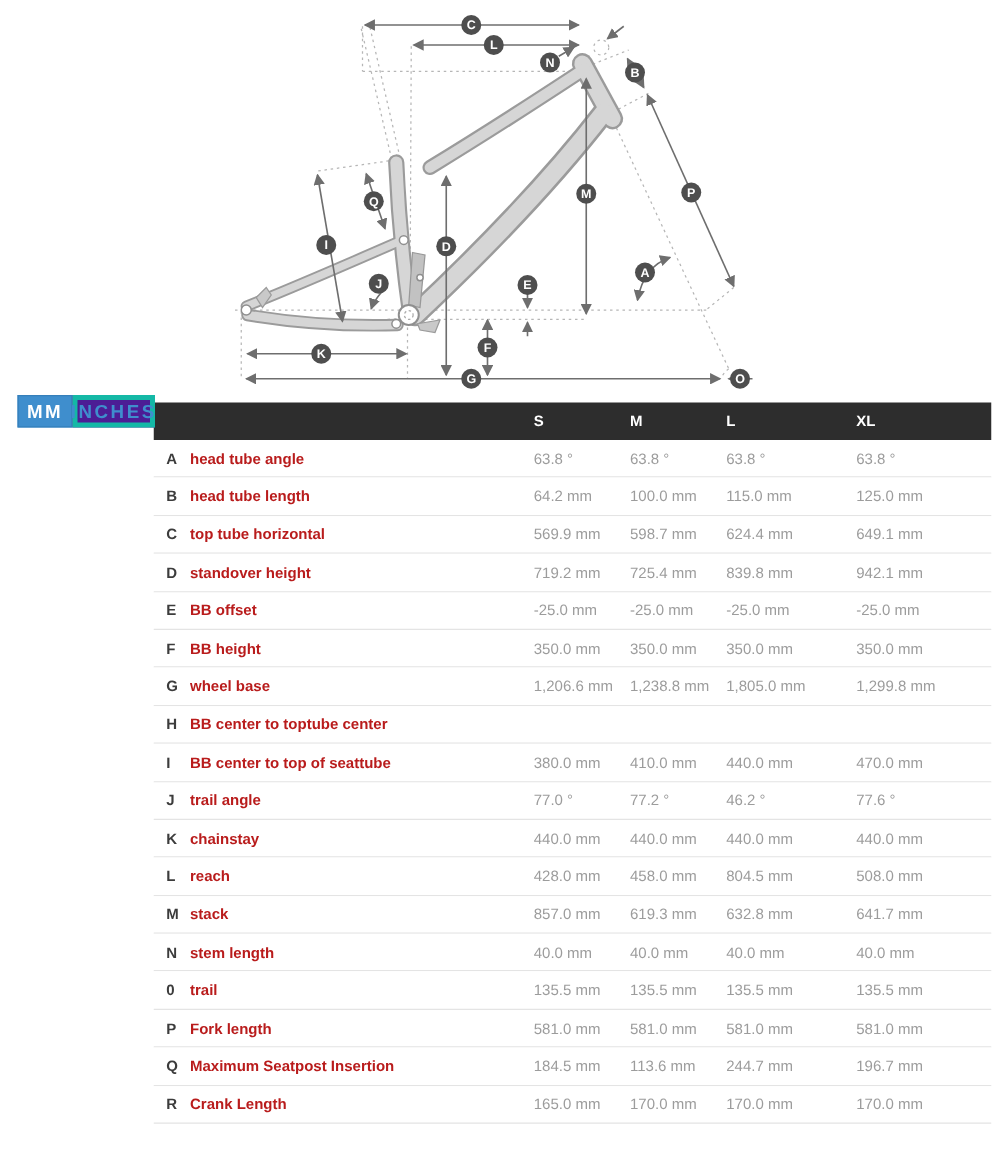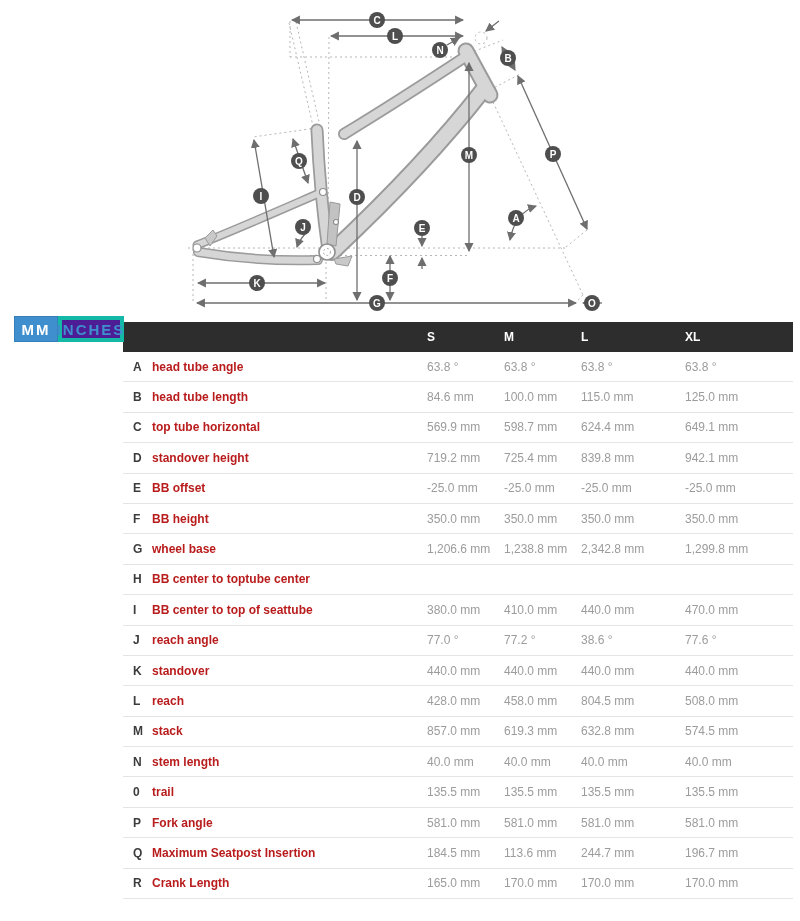--- a/index.html
+++ b/index.html
@@ -198,21 +198,21 @@
         <span class="cell cell-letter">A</span>
         <span class="cell cell-label">head tube angle</span>
         <span class="cell cell-value col-s">63.8 °</span>
         <span class="cell cell-value col-m">63.8 °</span>
         <span class="cell cell-value col-l">63.8 °</span>
         <span class="cell cell-value col-xl">63.8 °</span>
       </div>
       <div class="geo-row">
         <span class="cell cell-letter">B</span>
         <span class="cell cell-label">head tube length</span>
-        <span class="cell cell-value col-s">84.6 mm</span>
+        <span class="cell cell-value col-s">64.2 mm</span>
         <span class="cell cell-value col-m">100.0 mm</span>
         <span class="cell cell-value col-l">115.0 mm</span>
         <span class="cell cell-value col-xl">125.0 mm</span>
       </div>
       <div class="geo-row">
         <span class="cell cell-letter">C</span>
         <span class="cell cell-label">top tube horizontal</span>
         <span class="cell cell-value col-s">569.9 mm</span>
         <span class="cell cell-value col-m">598.7 mm</span>
         <span class="cell cell-value col-l">624.4 mm</span>
@@ -240,90 +240,90 @@
         <span class="cell cell-value col-s">350.0 mm</span>
         <span class="cell cell-value col-m">350.0 mm</span>
         <span class="cell cell-value col-l">350.0 mm</span>
         <span class="cell cell-value col-xl">350.0 mm</span>
       </div>
       <div class="geo-row">
         <span class="cell cell-letter">G</span>
         <span class="cell cell-label">wheel base</span>
         <span class="cell cell-value col-s">1,206.6 mm</span>
         <span class="cell cell-value col-m">1,238.8 mm</span>
-        <span class="cell cell-value col-l">2,342.8 mm</span>
+        <span class="cell cell-value col-l">1,805.0 mm</span>
         <span class="cell cell-value col-xl">1,299.8 mm</span>
       </div>
       <div class="geo-row">
         <span class="cell cell-letter">H</span>
         <span class="cell cell-label">BB center to toptube center</span>
         <span class="cell cell-value col-s"></span>
         <span class="cell cell-value col-m"></span>
         <span class="cell cell-value col-l"></span>
         <span class="cell cell-value col-xl"></span>
       </div>
       <div class="geo-row">
         <span class="cell cell-letter">I</span>
         <span class="cell cell-label">BB center to top of seattube</span>
         <span class="cell cell-value col-s">380.0 mm</span>
         <span class="cell cell-value col-m">410.0 mm</span>
         <span class="cell cell-value col-l">440.0 mm</span>
         <span class="cell cell-value col-xl">470.0 mm</span>
       </div>
       <div class="geo-row">
         <span class="cell cell-letter">J</span>
-        <span class="cell cell-label">reach angle</span>
+        <span class="cell cell-label">trail angle</span>
         <span class="cell cell-value col-s">77.0 °</span>
         <span class="cell cell-value col-m">77.2 °</span>
-        <span class="cell cell-value col-l">38.6 °</span>
+        <span class="cell cell-value col-l">46.2 °</span>
         <span class="cell cell-value col-xl">77.6 °</span>
       </div>
       <div class="geo-row">
         <span class="cell cell-letter">K</span>
-        <span class="cell cell-label">standover</span>
+        <span class="cell cell-label">chainstay</span>
         <span class="cell cell-value col-s">440.0 mm</span>
         <span class="cell cell-value col-m">440.0 mm</span>
         <span class="cell cell-value col-l">440.0 mm</span>
         <span class="cell cell-value col-xl">440.0 mm</span>
       </div>
       <div class="geo-row">
         <span class="cell cell-letter">L</span>
         <span class="cell cell-label">reach</span>
         <span class="cell cell-value col-s">428.0 mm</span>
         <span class="cell cell-value col-m">458.0 mm</span>
         <span class="cell cell-value col-l">804.5 mm</span>
         <span class="cell cell-value col-xl">508.0 mm</span>
       </div>
       <div class="geo-row">
         <span class="cell cell-letter">M</span>
         <span class="cell cell-label">stack</span>
         <span class="cell cell-value col-s">857.0 mm</span>
         <span class="cell cell-value col-m">619.3 mm</span>
         <span class="cell cell-value col-l">632.8 mm</span>
-        <span class="cell cell-value col-xl">574.5 mm</span>
+        <span class="cell cell-value col-xl">641.7 mm</span>
       </div>
       <div class="geo-row">
         <span class="cell cell-letter">N</span>
         <span class="cell cell-label">stem length</span>
         <span class="cell cell-value col-s">40.0 mm</span>
         <span class="cell cell-value col-m">40.0 mm</span>
         <span class="cell cell-value col-l">40.0 mm</span>
         <span class="cell cell-value col-xl">40.0 mm</span>
       </div>
       <div class="geo-row">
         <span class="cell cell-letter">0</span>
         <span class="cell cell-label">trail</span>
         <span class="cell cell-value col-s">135.5 mm</span>
         <span class="cell cell-value col-m">135.5 mm</span>
         <span class="cell cell-value col-l">135.5 mm</span>
         <span class="cell cell-value col-xl">135.5 mm</span>
       </div>
       <div class="geo-row">
         <span class="cell cell-letter">P</span>
-        <span class="cell cell-label">Fork angle</span>
+        <span class="cell cell-label">Fork length</span>
         <span class="cell cell-value col-s">581.0 mm</span>
         <span class="cell cell-value col-m">581.0 mm</span>
         <span class="cell cell-value col-l">581.0 mm</span>
         <span class="cell cell-value col-xl">581.0 mm</span>
       </div>
       <div class="geo-row">
         <span class="cell cell-letter">Q</span>
         <span class="cell cell-label">Maximum Seatpost Insertion</span>
         <span class="cell cell-value col-s">184.5 mm</span>
         <span class="cell cell-value col-m">113.6 mm</span>

